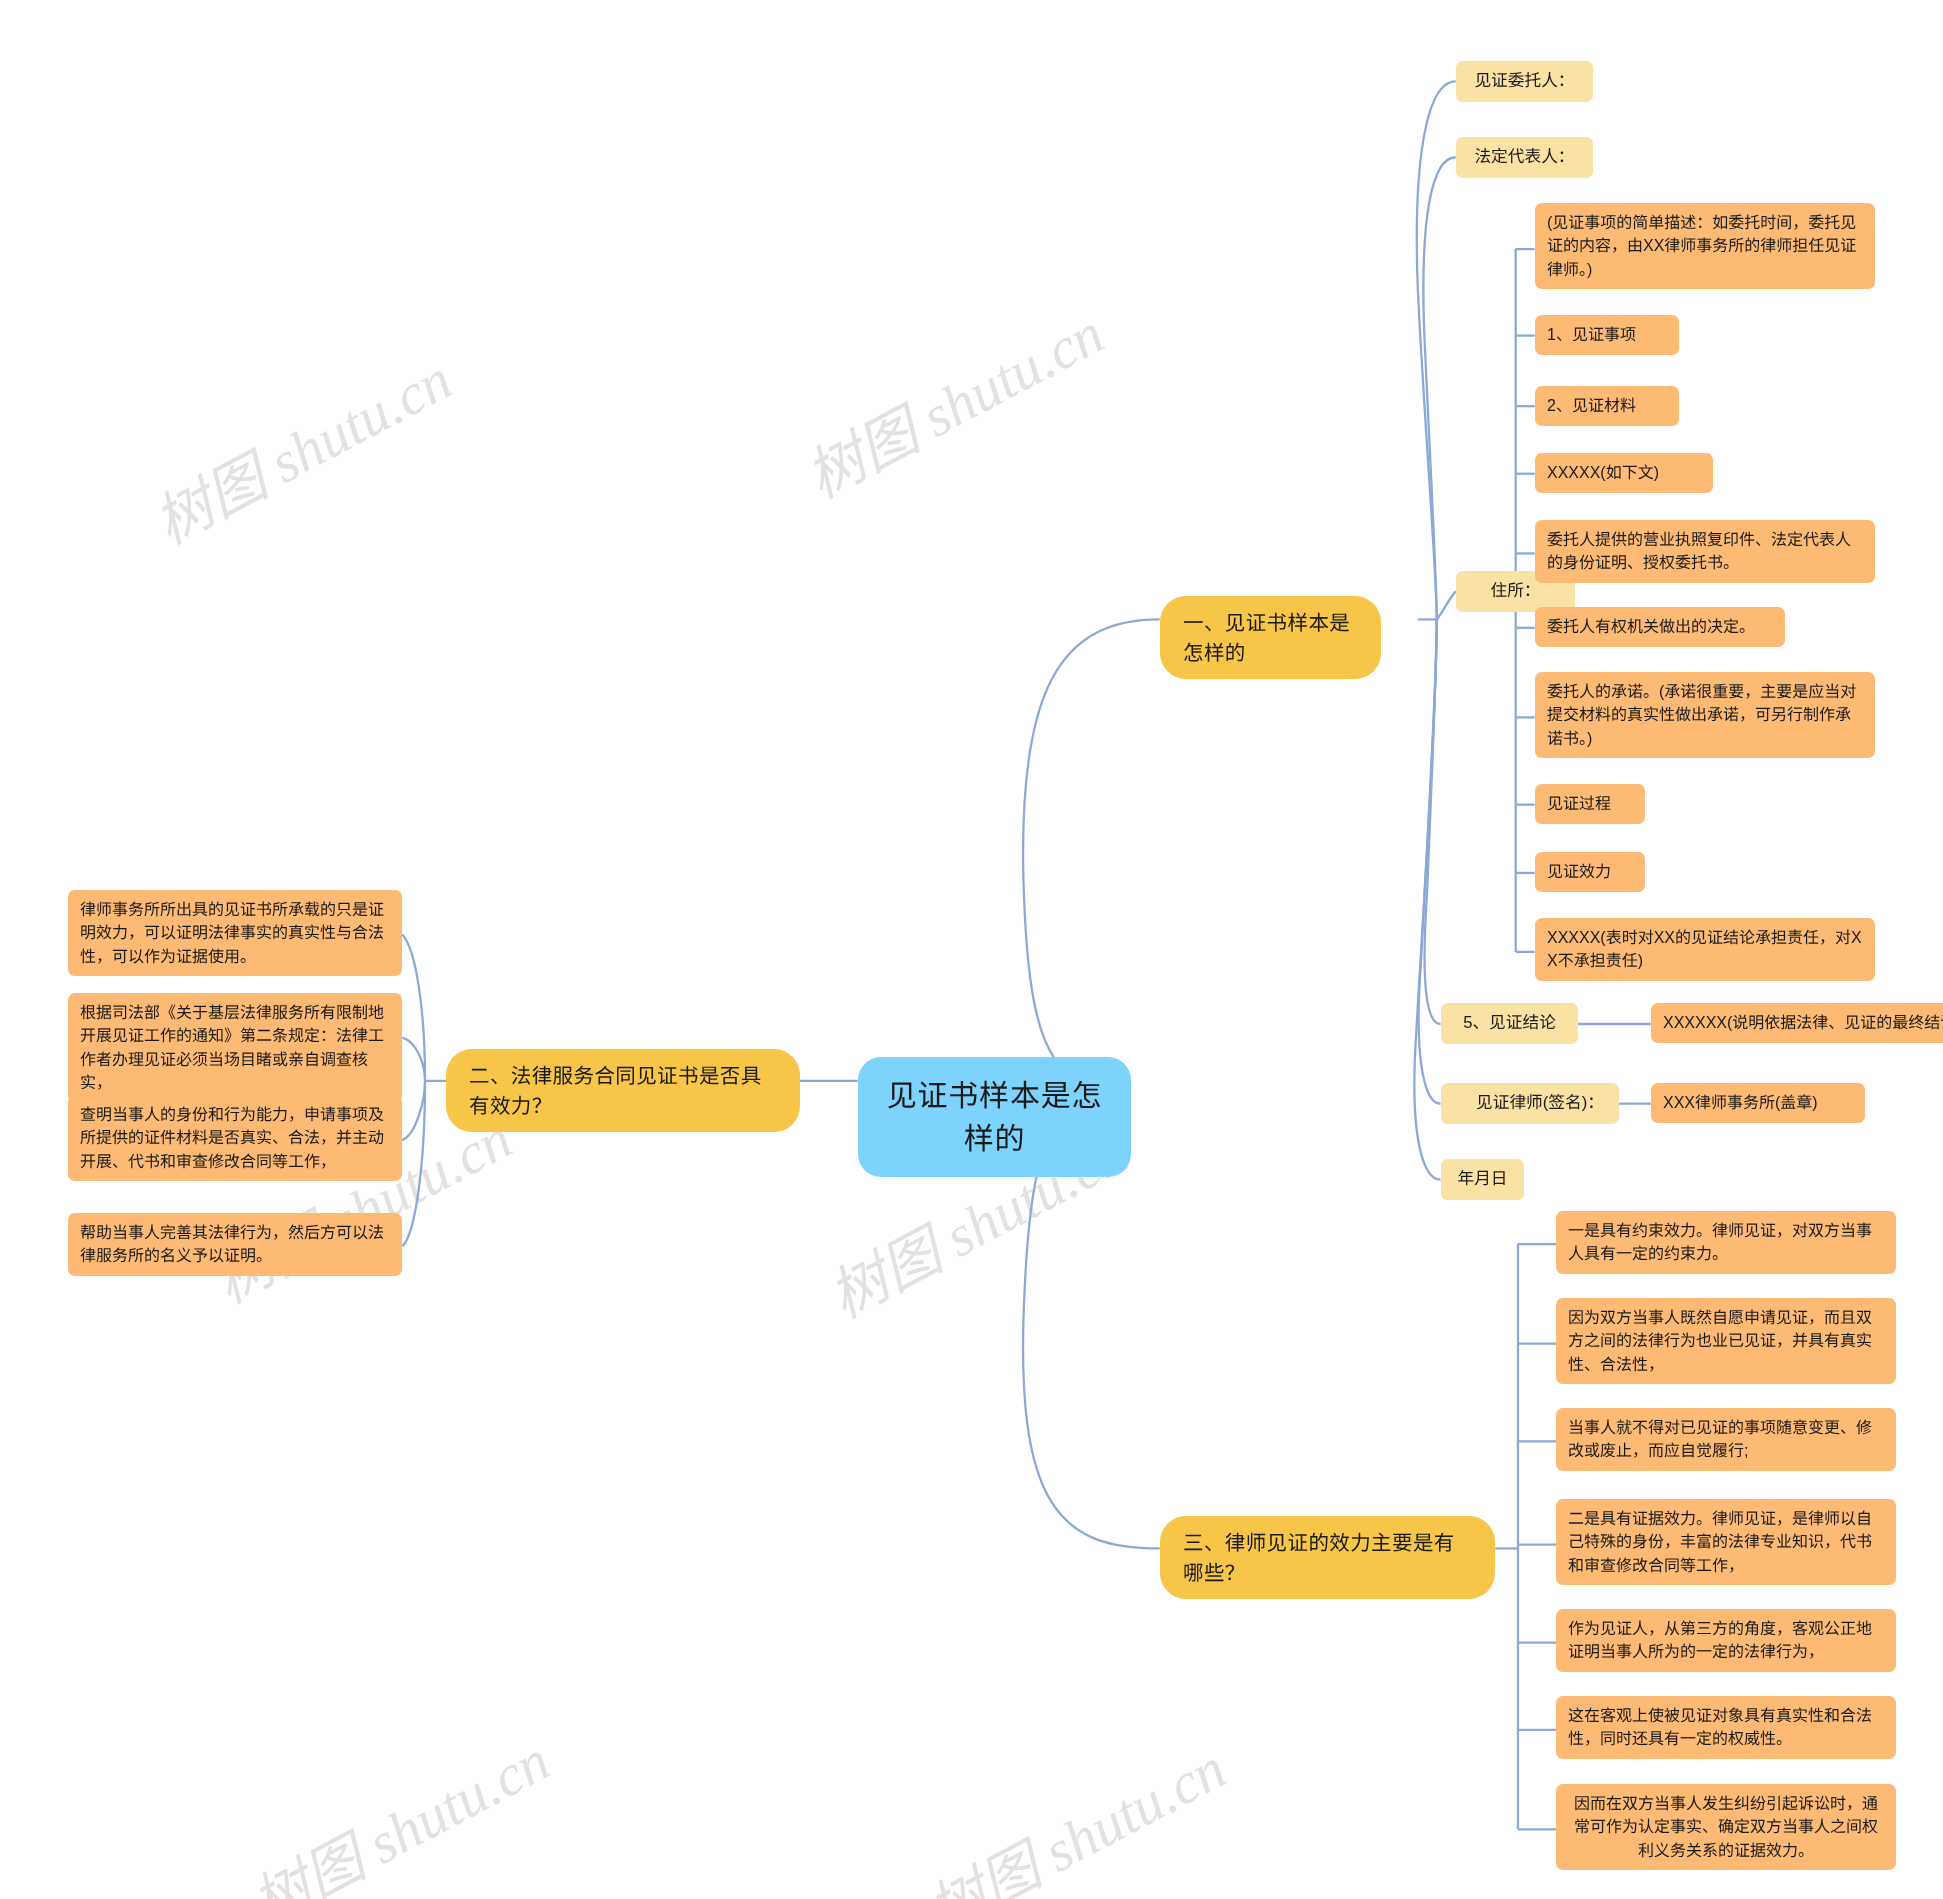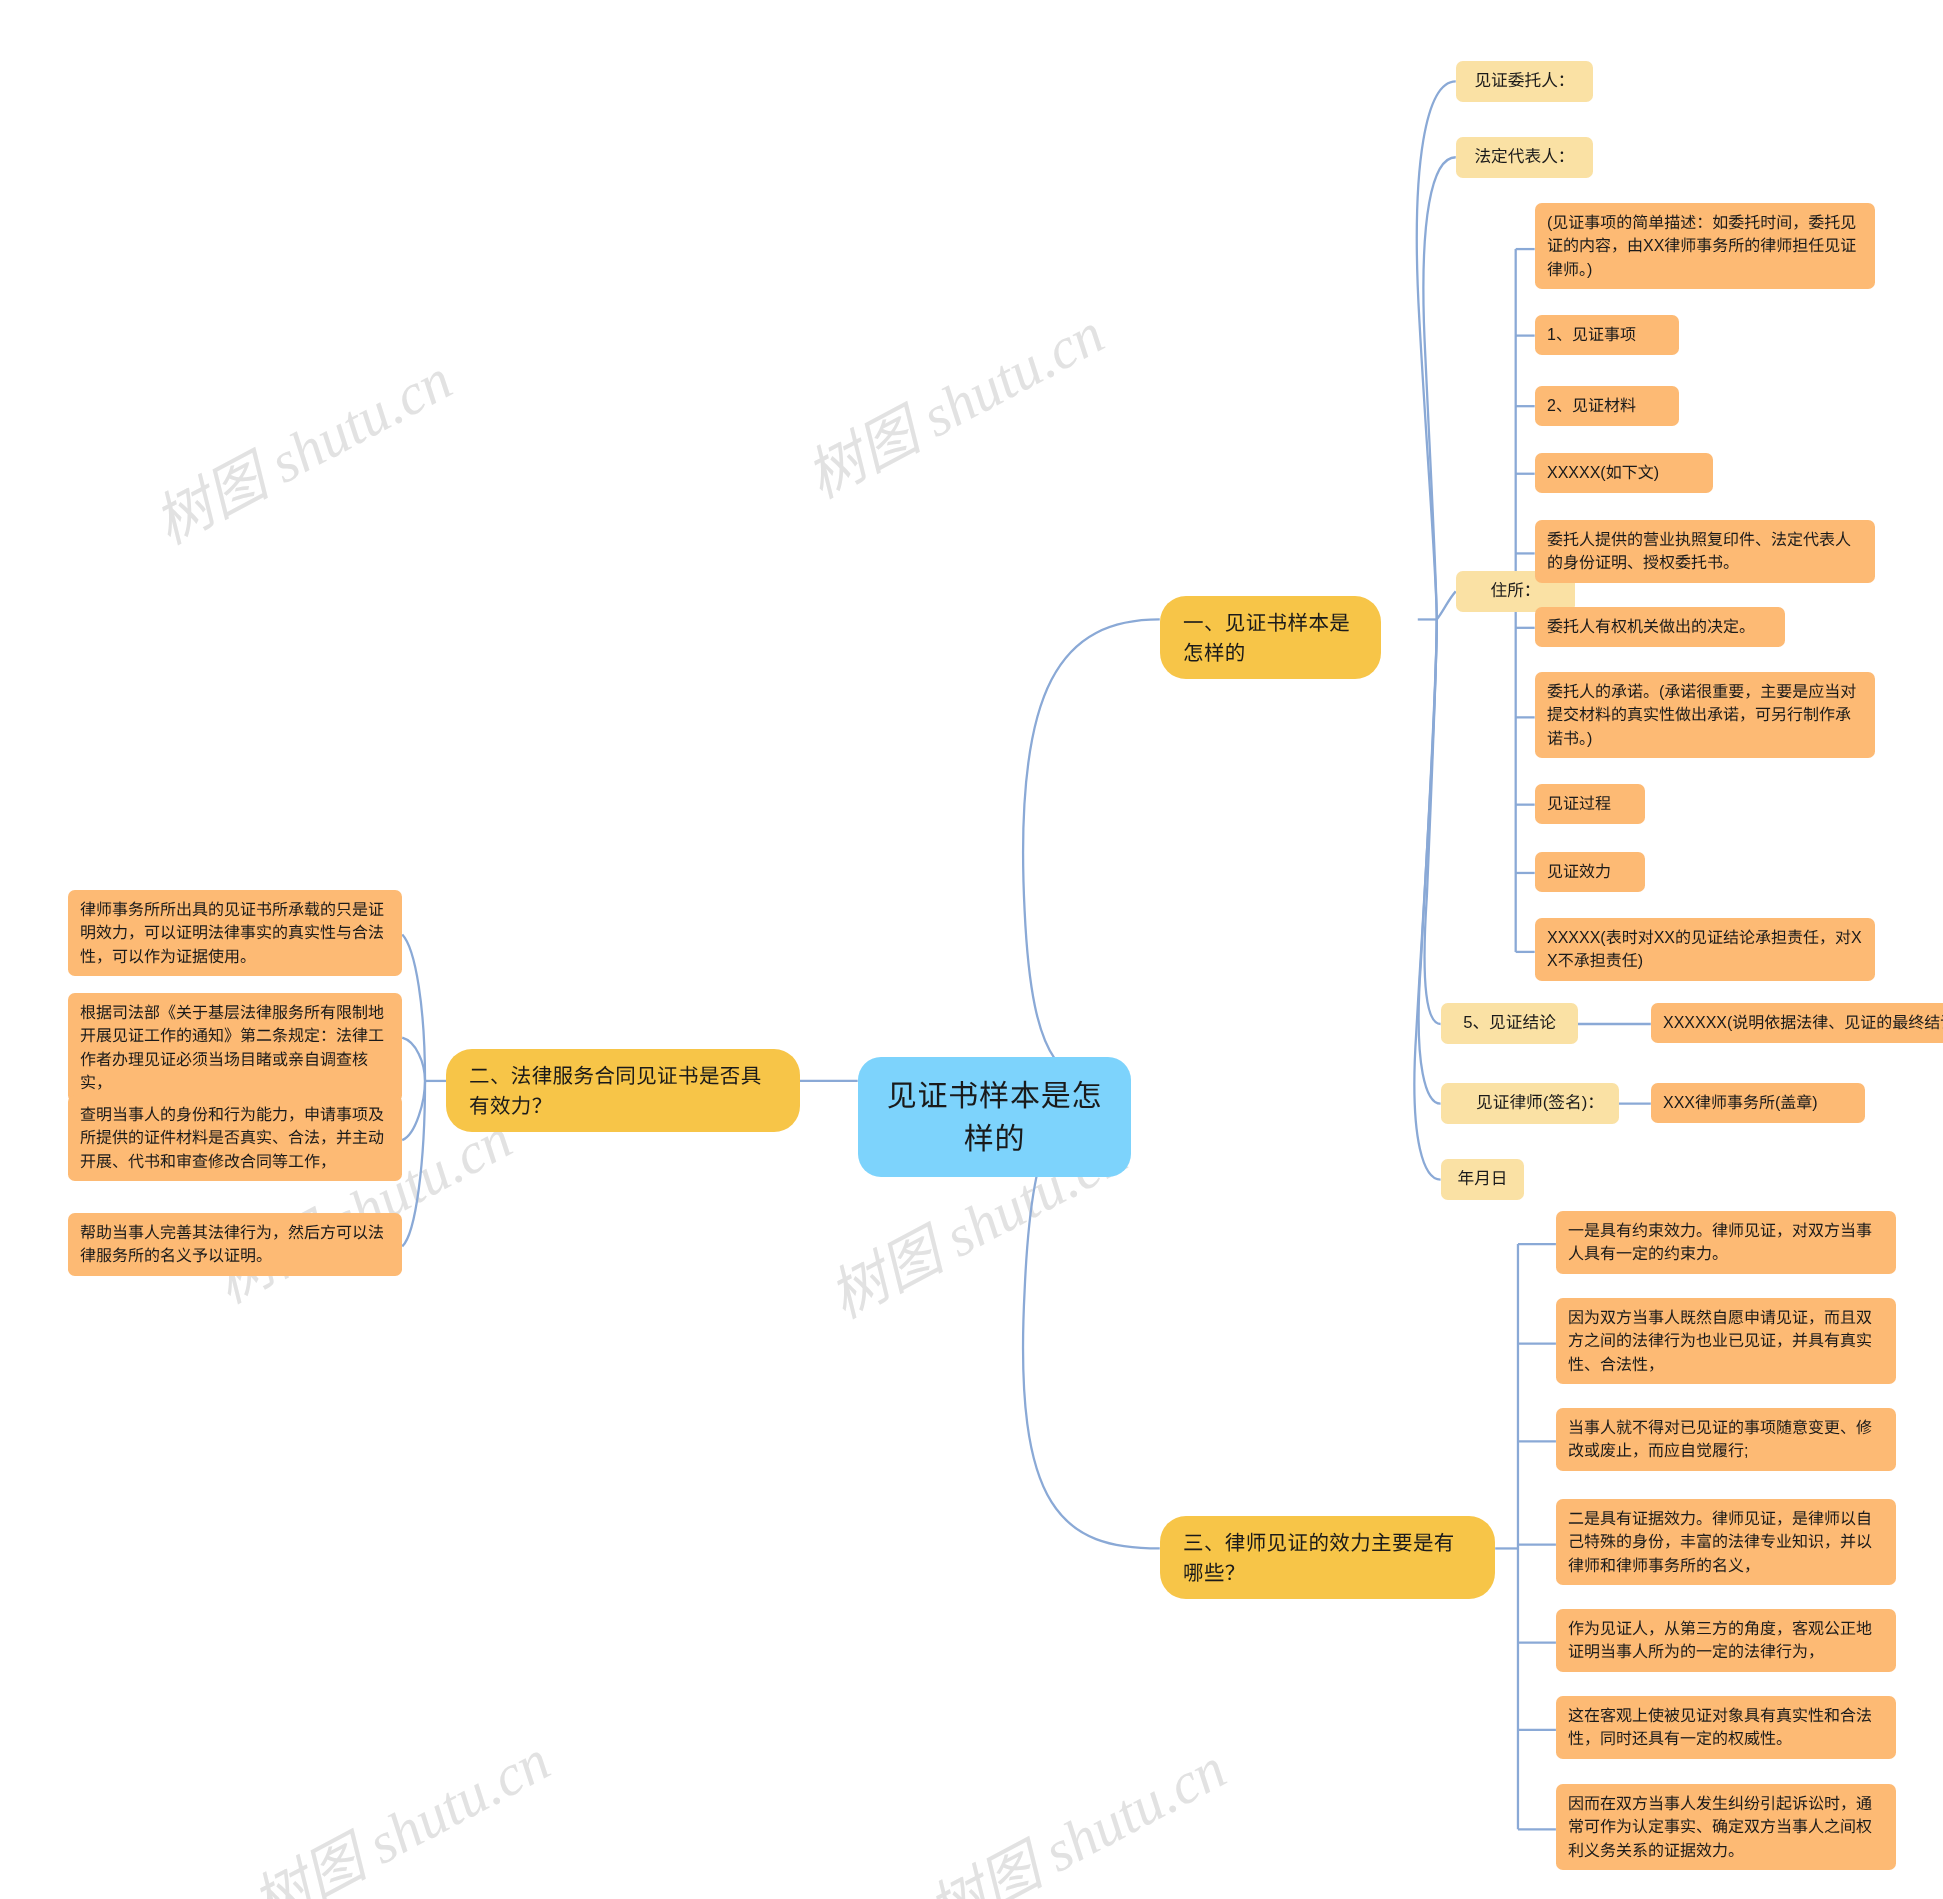--- a/index.html
+++ b/index.html
@@ -166,19 +166,19 @@
   <div class="node lvl3" style="left:68px;top:890px;width:334px;">律师事务所所出具的见证书所承载的只是证明效力，可以证明法律事实的真实性与合法性，可以作为证据使用。</div>
   <div class="node lvl3" style="left:68px;top:993px;width:334px;">根据司法部《关于基层法律服务所有限制地开展见证工作的通知》第二条规定：法律工作者办理见证必须当场目睹或亲自调查核实，</div>
   <div class="node lvl3" style="left:68px;top:1095px;width:334px;">查明当事人的身份和行为能力，申请事项及所提供的证件材料是否真实、合法，并主动开展、代书和审查修改合同等工作，</div>
   <div class="node lvl3" style="left:68px;top:1213px;width:334px;">帮助当事人完善其法律行为，然后方可以法律服务所的名义予以证明。</div>
 
   <div class="node lvl1" style="left:1160px;top:1516px;width:335px;">三、律师见证的效力主要是有哪些？</div>
 
   <div class="node lvl3" style="left:1556px;top:1211px;width:340px;">一是具有约束效力。律师见证，对双方当事人具有一定的约束力。</div>
   <div class="node lvl3" style="left:1556px;top:1298px;width:340px;">因为双方当事人既然自愿申请见证，而且双方之间的法律行为也业已见证，并具有真实性、合法性，</div>
   <div class="node lvl3" style="left:1556px;top:1408px;width:340px;">当事人就不得对已见证的事项随意变更、修改或废止，而应自觉履行;</div>
-  <div class="node lvl3" style="left:1556px;top:1499px;width:340px;">二是具有证据效力。律师见证，是律师以自己特殊的身份，丰富的法律专业知识，并以律师和律师事务所的名义，</div>
+  <div class="node lvl3" style="left:1556px;top:1499px;width:340px;">二是具有证据效力。律师见证，是律师以自己特殊的身份，丰富的法律专业知识，代书和审查修改合同等工作，</div>
   <div class="node lvl3" style="left:1556px;top:1609px;width:340px;">作为见证人，从第三方的角度，客观公正地证明当事人所为的一定的法律行为，</div>
   <div class="node lvl3" style="left:1556px;top:1696px;width:340px;">这在客观上使被见证对象具有真实性和合法性，同时还具有一定的权威性。</div>
-  <div class="node lvl3" style="left:1556px;top:1784px;width:340px;">因而在双方当事人发生纠纷引起诉讼时，通常可作为认定事实、确定双方当事人之间权利义务关系的证据效力。</div>
+  <div class="node lvl3" style="left:1556px;top:1784px;width:340px;text-align:center;">因而在双方当事人发生纠纷引起诉讼时，通常可作为认定事实、确定双方当事人之间权利义务关系的证据效力。</div>
 
 </div>
 
 
 </body></html>

